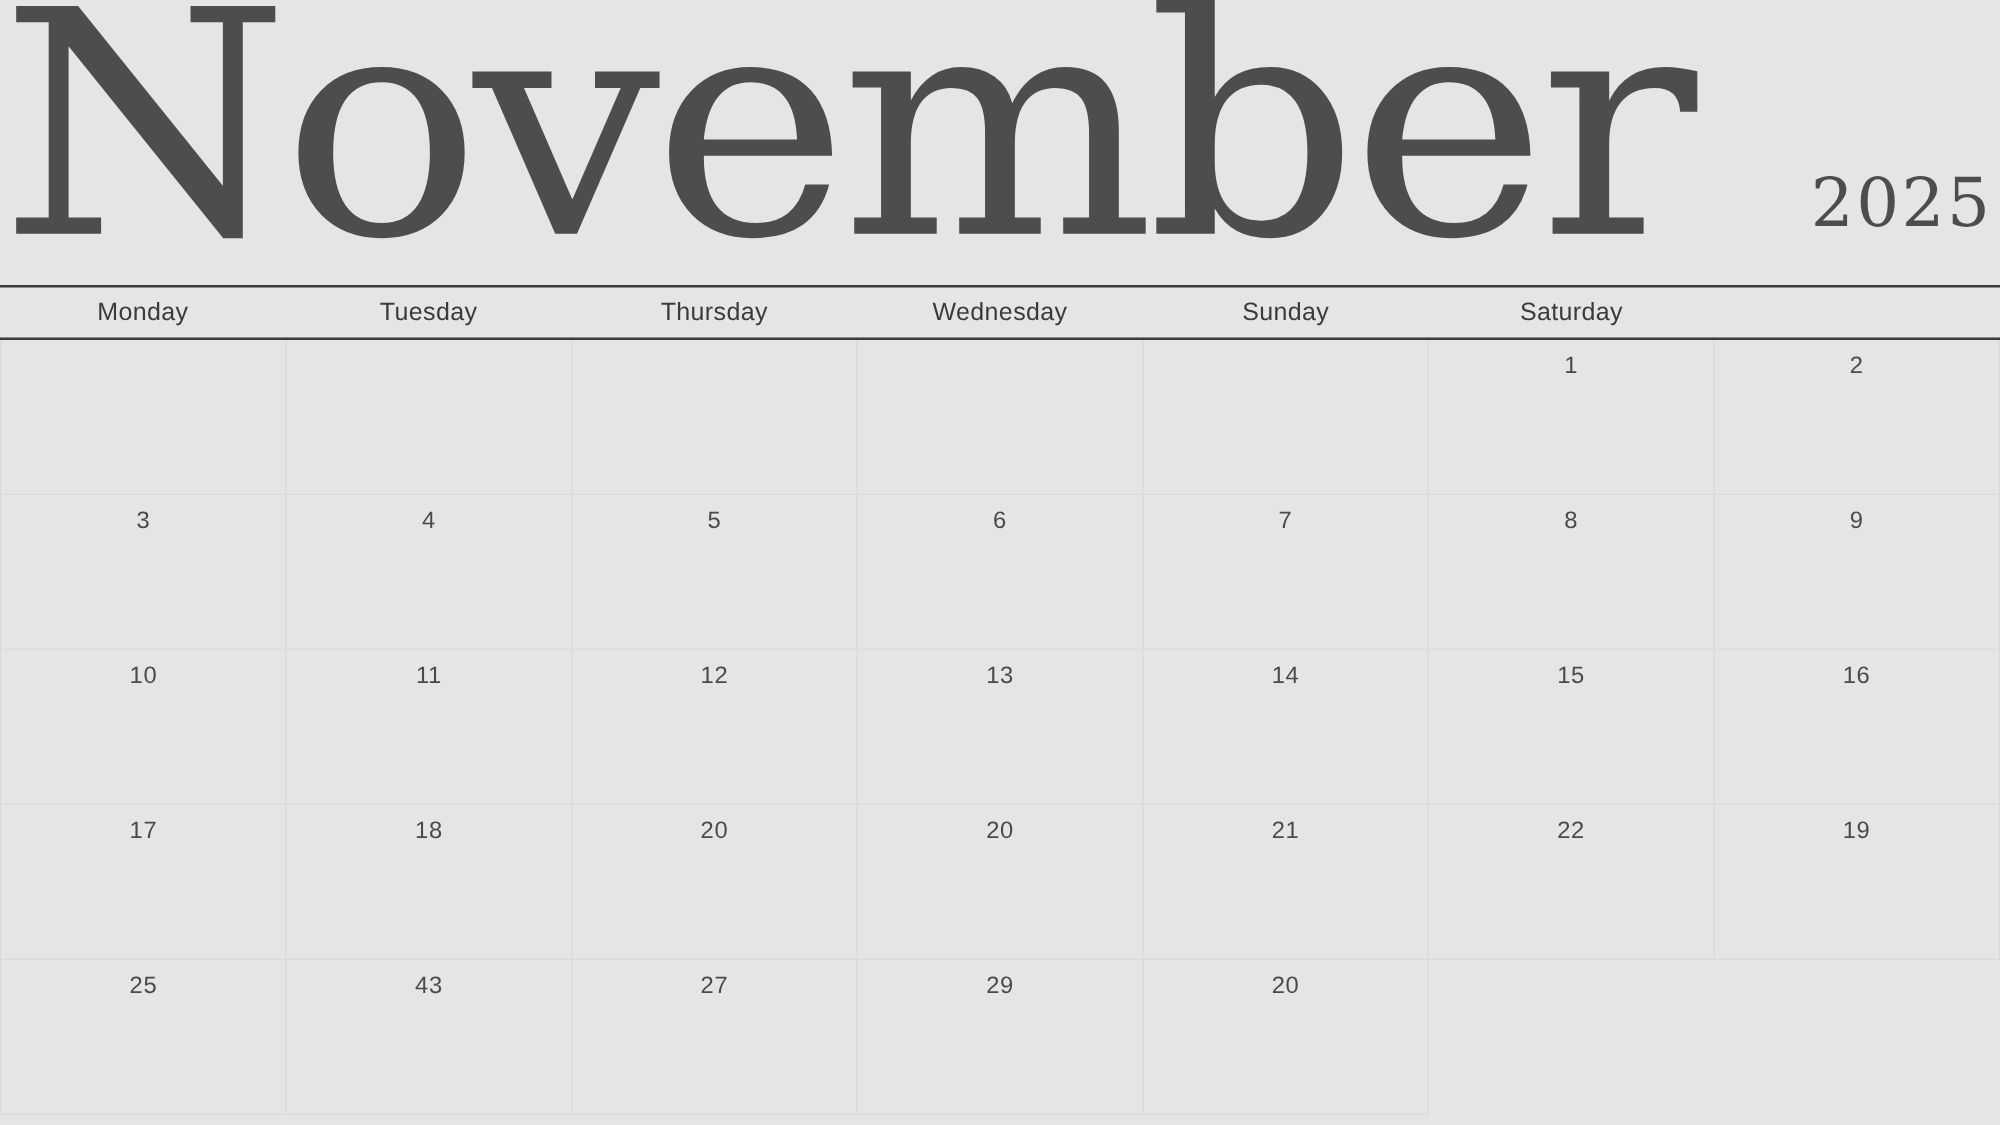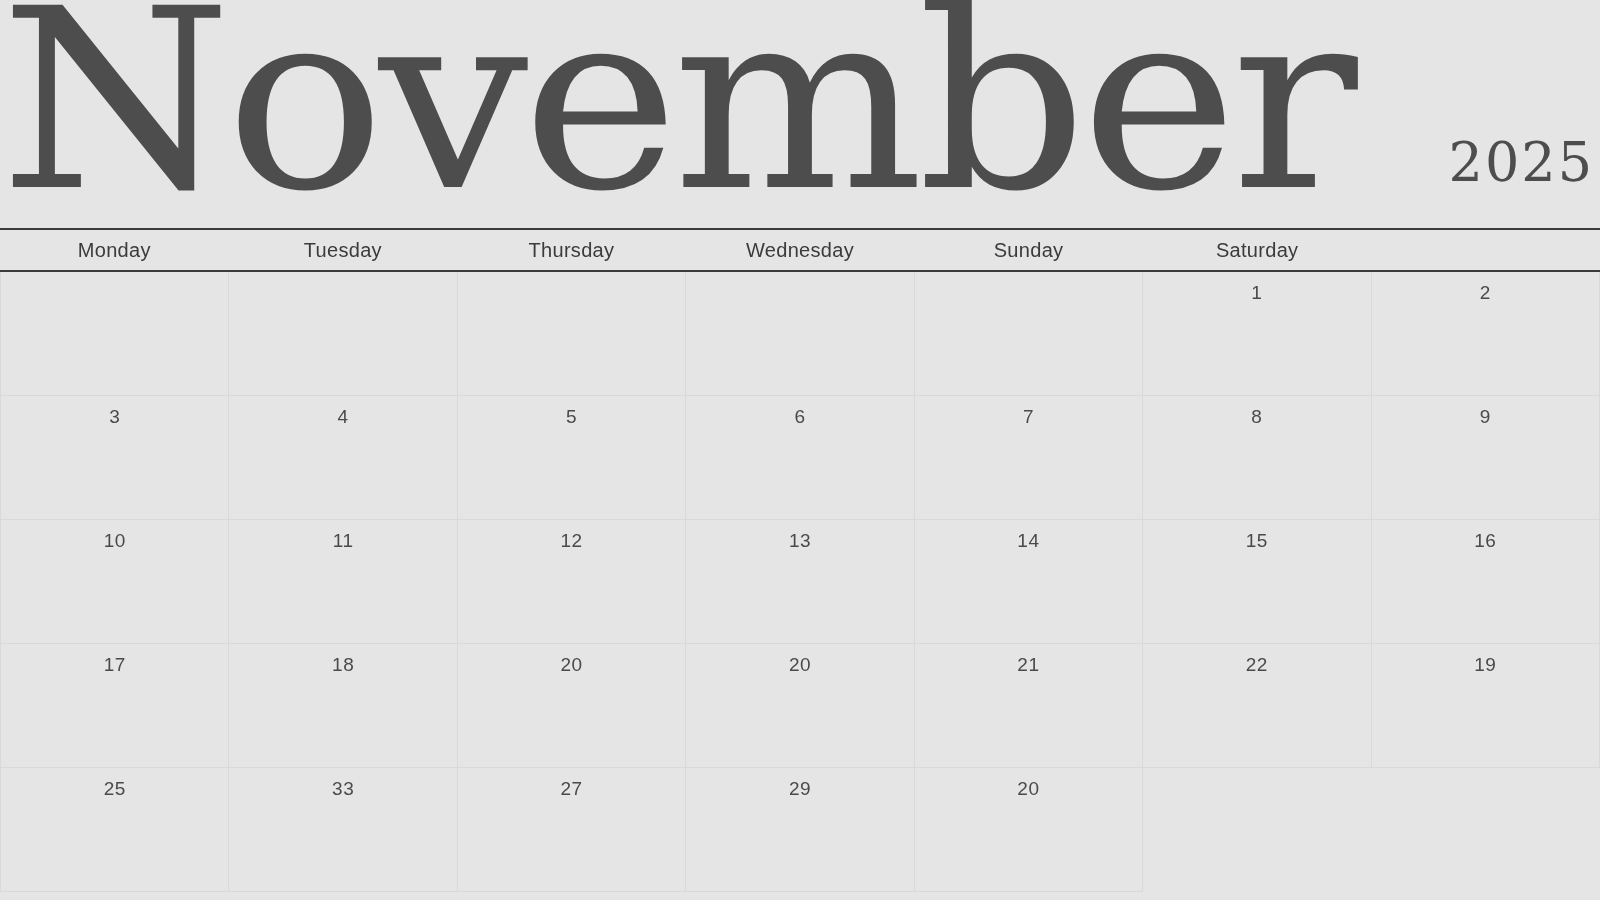--- a/index.html
+++ b/index.html
@@ -200,21 +200,21 @@
         <span class="day-number">22</span>
       </div>
     <div class="day-cell">
         <span class="day-number">19</span>
       </div>
 
     <div class="day-cell">
         <span class="day-number">25</span>
       </div>
     <div class="day-cell">
-        <span class="day-number">33</span>
+        <span class="day-number">43</span>
       </div>
     <div class="day-cell">
         <span class="day-number">27</span>
       </div>
     <div class="day-cell">
         <span class="day-number">29</span>
       </div>
     <div class="day-cell">
         <span class="day-number">20</span>
       </div>

